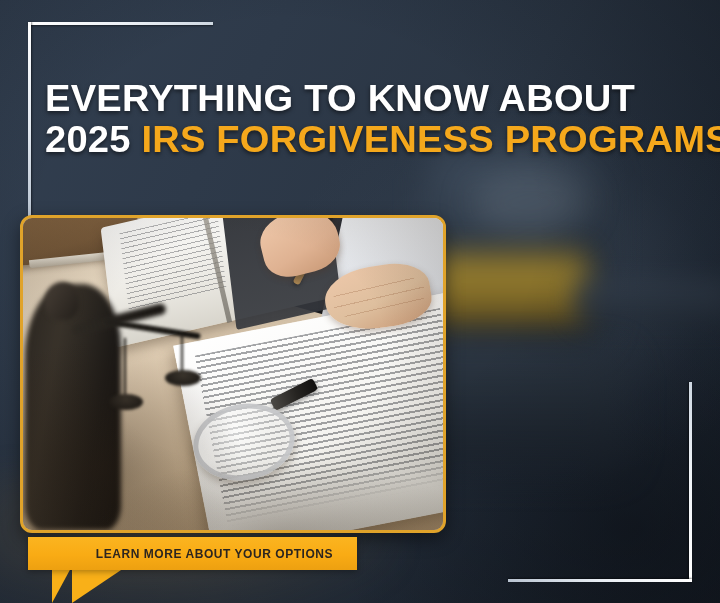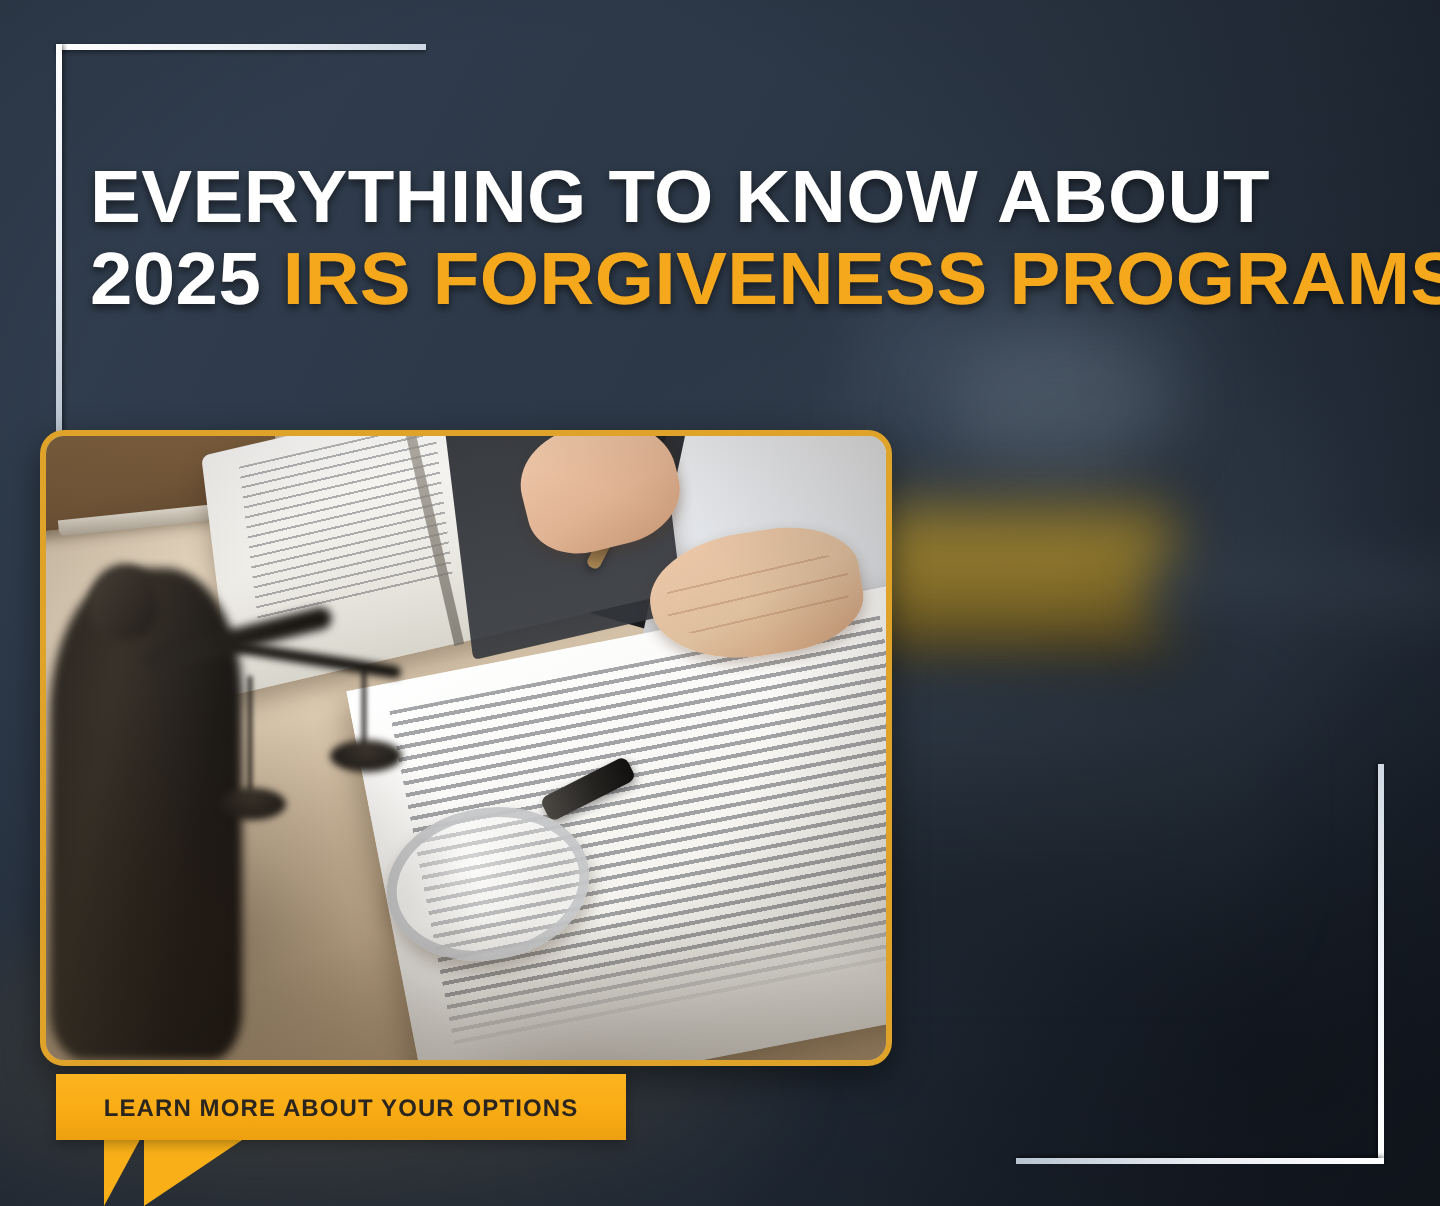--- a/index.html
+++ b/index.html
@@ -366,20 +366,21 @@
     position: absolute;
     left: 28px;
     top: 537px;
     width: 285px;
     height: 33px;
     background: linear-gradient(180deg, #fbb420 0%, #f9ab14 55%, #eda010 100%);
     display: flex;
     align-items: center;
     justify-content: center;
     box-shadow: 0 2px 6px rgba(0,0,0,0.30);
+    padding-left: 44px;
   }
   .cta-label {
     color: #2b2520;
     font-size: 12px;
     font-weight: 700;
     letter-spacing: 0.55px;
     text-transform: uppercase;
     white-space: nowrap;
   }
   .website {

